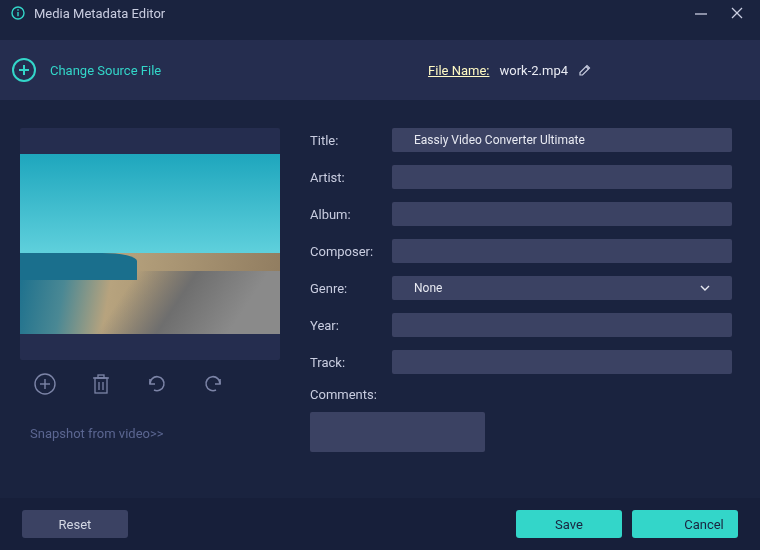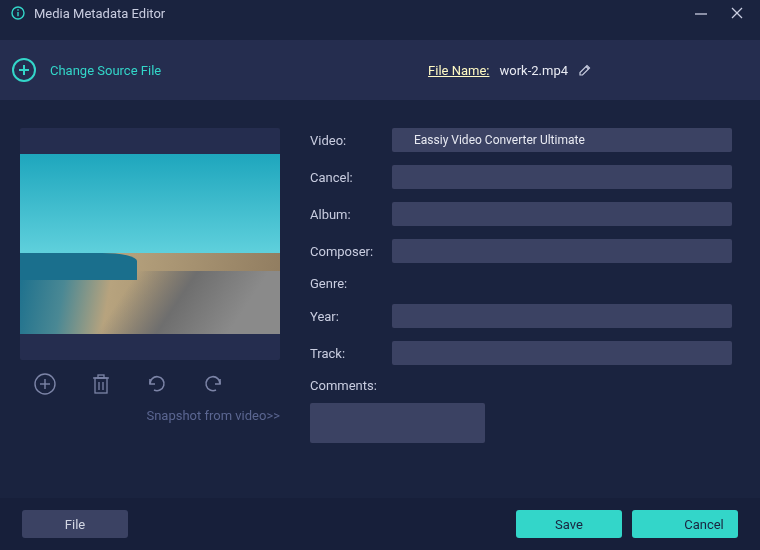--- a/index.html
+++ b/index.html
@@ -68,22 +68,22 @@
 .thumb-tools {
   height: 48px; display: flex; align-items: center; gap: 30px;
   padding-left: 12px;
 }
 .tool-btn {
   width: 26px; height: 26px;
   display: inline-flex; align-items: center; justify-content: center;
   cursor: pointer; color: #7c84a7;
 }
 .snapshot-link {
-  padding-left: 10px;
-  color: #5b6691; font-size: 13px; cursor: pointer; text-align: right;
+  margin-top: 18px; padding-left: 10px;
+  color: #5b6691; font-size: 13px; cursor: pointer;
 }
 
 .fields-col { flex: 1; }
 .field-row {
   display: flex; align-items: center; gap: 10px;
   margin-bottom: 13px;
 }
 .field-row.align-top { align-items: flex-start; flex-direction: column; }
 .field-label { width: 72px; color: #c9cde0; font-size: 13px; }
 .field-input, .field-select, .field-textarea {
@@ -209,51 +209,59 @@
             <path d="M18 11 A7 7 0 1 0 14 17" fill="none" stroke="#7c84a7" stroke-width="1.6"></path>
             <path d="M18 6 L18 11 L13 11" fill="none" stroke="#7c84a7" stroke-width="1.6"></path>
           </svg>
       </span>
     </div>
     <div class="snapshot-link">Snapshot from video&gt;&gt;</div>
   </div>
 
   <div class="fields-col">
     <div class="field-row">
-      <span class="field-label">Video:</span>
+      <span class="field-label">Title:</span>
       <input class="field-input" value="Eassiy Video Converter Ultimate" style="">
     </div>
     <div class="field-row">
-      <span class="field-label">Cancel:</span>
+      <span class="field-label">Artist:</span>
       <input class="field-input" value="" style="">
     </div>
     <div class="field-row">
       <span class="field-label">Album:</span>
       <input class="field-input" value="" style="">
     </div>
     <div class="field-row">
       <span class="field-label">Composer:</span>
       <input class="field-input" value="" style="">
     </div>
     <div class="field-row">
       <span class="field-label">Genre:</span>
+      <div class="field-select">
+        <span>None</span>
+        <span>
+          <svg width="10" height="6" viewBox="0 0 10 6">
+              <path d="M1 1 L5 5 L9 1" fill="none" stroke="#e8eaf2" stroke-width="1.4"></path>
+            </svg>
+        </span>
+      </div>
     </div>
     <div class="field-row">
       <span class="field-label">Year:</span>
       <input class="field-input" value="" style="">
     </div>
     <div class="field-row">
       <span class="field-label">Track:</span>
       <input class="field-input" value="" style="">
     </div>
     <div class="field-row align-top">
       <span class="field-label">Comments:</span>
       <textarea class="field-textarea" style=""></textarea>
     </div>
   </div>
 </div>
 
 <div class="footer">
-  <div class="btn btn-reset">File</div>
+  <div class="btn btn-reset">Reset</div>
   <div class="footer-spacer"></div>
   <div class="btn btn-save">Save</div>
   <div class="btn btn-cancel">Cancel</div>
 </div>
 
 </body></html>

